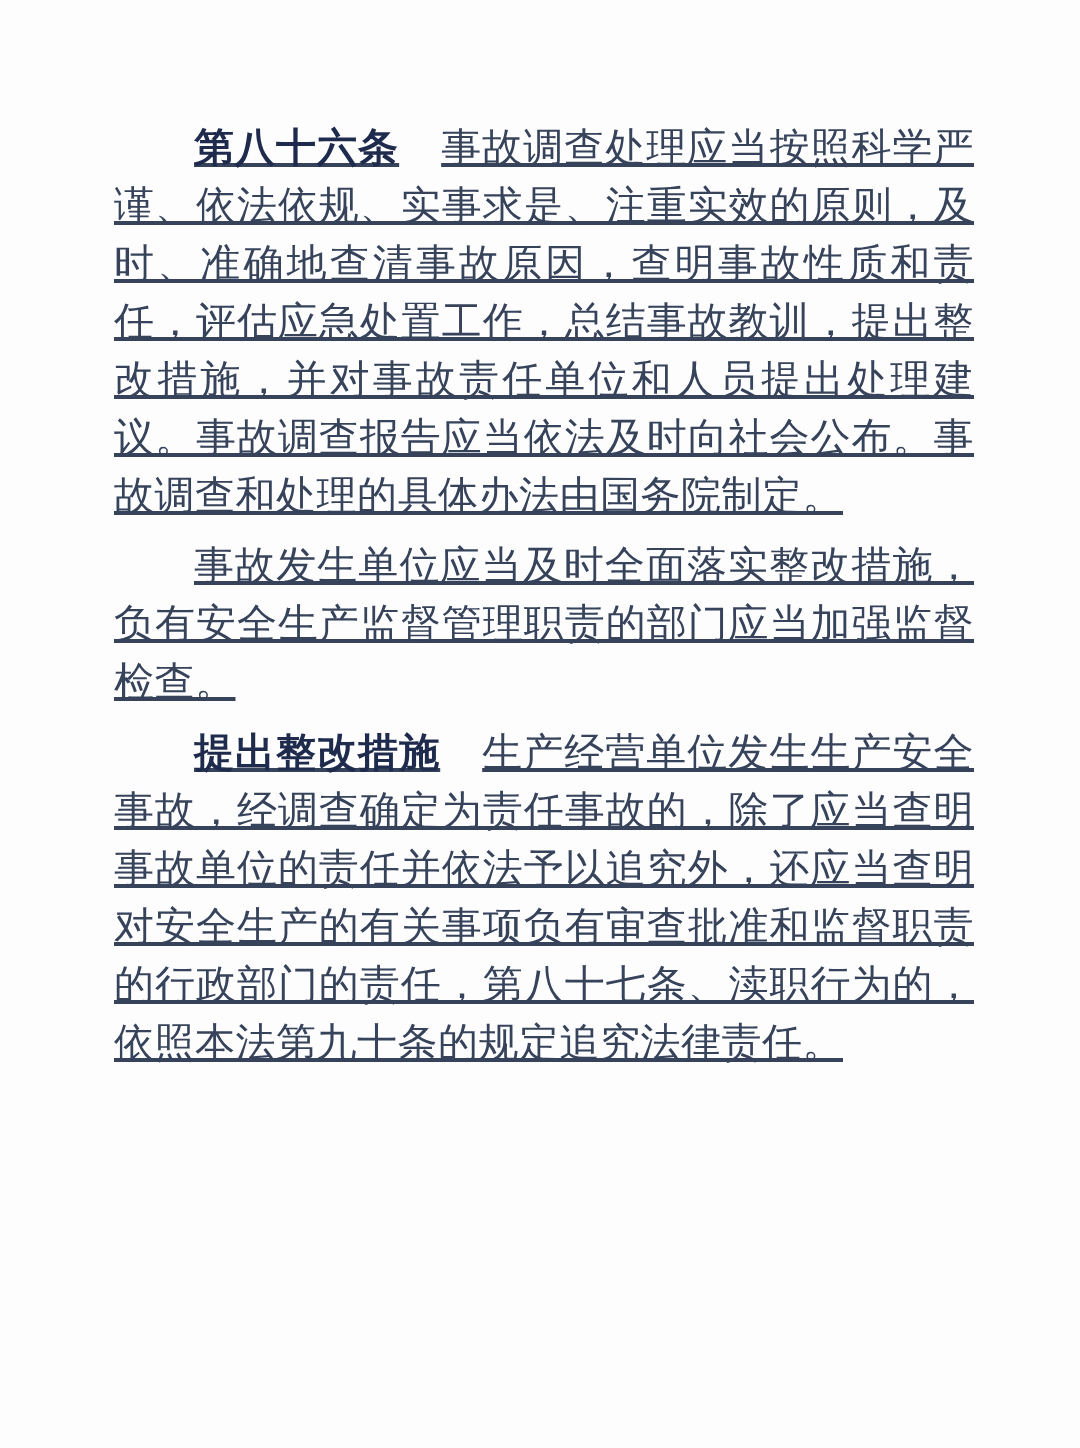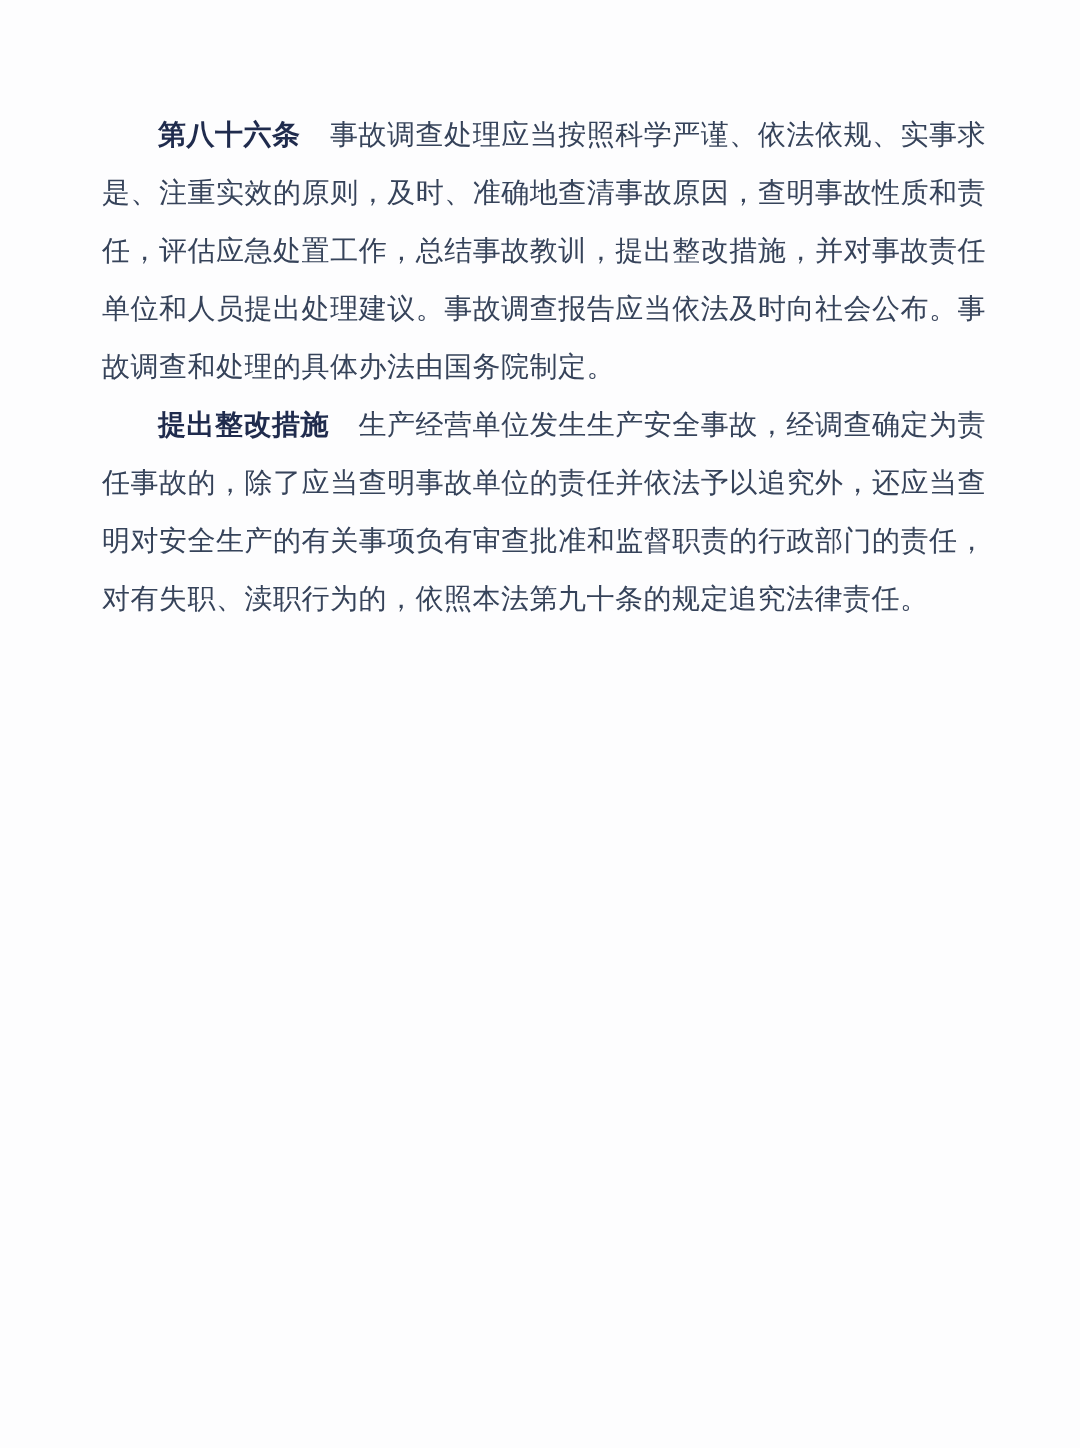--- a/index.html
+++ b/index.html
@@ -15,48 +15,50 @@
     margin: 0 auto;
     background: #fdfdfe;
     box-sizing: border-box;
     padding: 106px 96px 0 102px;
     overflow: hidden;
   }
   .text-block {
     width: 884px;
   }
   .para {
-    margin: 0;
-    font-size: 28px;
+    margin: 12px;
+    font-size: 40px;
     line-height: 58px;
     letter-spacing: 0.5px;
     color: #36435a;
     text-align: justify;
     text-indent: 2em;
     font-family: "Liberation Serif", "DejaVu Serif", serif;
+    text-decoration: underline;
   }
   .art-num {
     font-weight: 700;
     color: #1f2b4d;
     font-family: "Liberation Sans", "DejaVu Sans", sans-serif;
     margin-right: 1.05em;
   }
   .art-num:empty {
     display: none;
     margin-right: 0;
   }
 </style>
 </head>
 <body>
 
 <div class="page">
   <div class="text-block">
 
     <p class="para"><span class="art-num">第八十六条</span><span>事故调查处理应当按照科学严谨、依法依规、实事求是、注重实效的原则，及时、准确地查清事故原因，查明事故性质和责任，评估应急处置工作，总结事故教训，提出整改措施，并对事故责任单位和人员提出处理建议。事故调查报告应当依法及时向社会公布。事故调查和处理的具体办法由国务院制定。</span></p>
 
+    <p class="para"><span>事故发生单位应当及时全面落实整改措施，负有安全生产监督管理职责的部门应当加强监督检查。</span></p>
 
 
-    <p class="para"><span class="art-num">提出整改措施</span><span>生产经营单位发生生产安全事故，经调查确定为责任事故的，除了应当查明事故单位的责任并依法予以追究外，还应当查明对安全生产的有关事项负有审查批准和监督职责的行政部门的责任，对有失职、渎职行为的，依照本法第九十条的规定追究法律责任。</span></p>
+    <p class="para"><span class="art-num">提出整改措施</span><span>生产经营单位发生生产安全事故，经调查确定为责任事故的，除了应当查明事故单位的责任并依法予以追究外，还应当查明对安全生产的有关事项负有审查批准和监督职责的行政部门的责任，第八十七条、渎职行为的，依照本法第九十条的规定追究法律责任。</span></p>
 
 
 
   </div>
 </div>
 
 </body></html>

